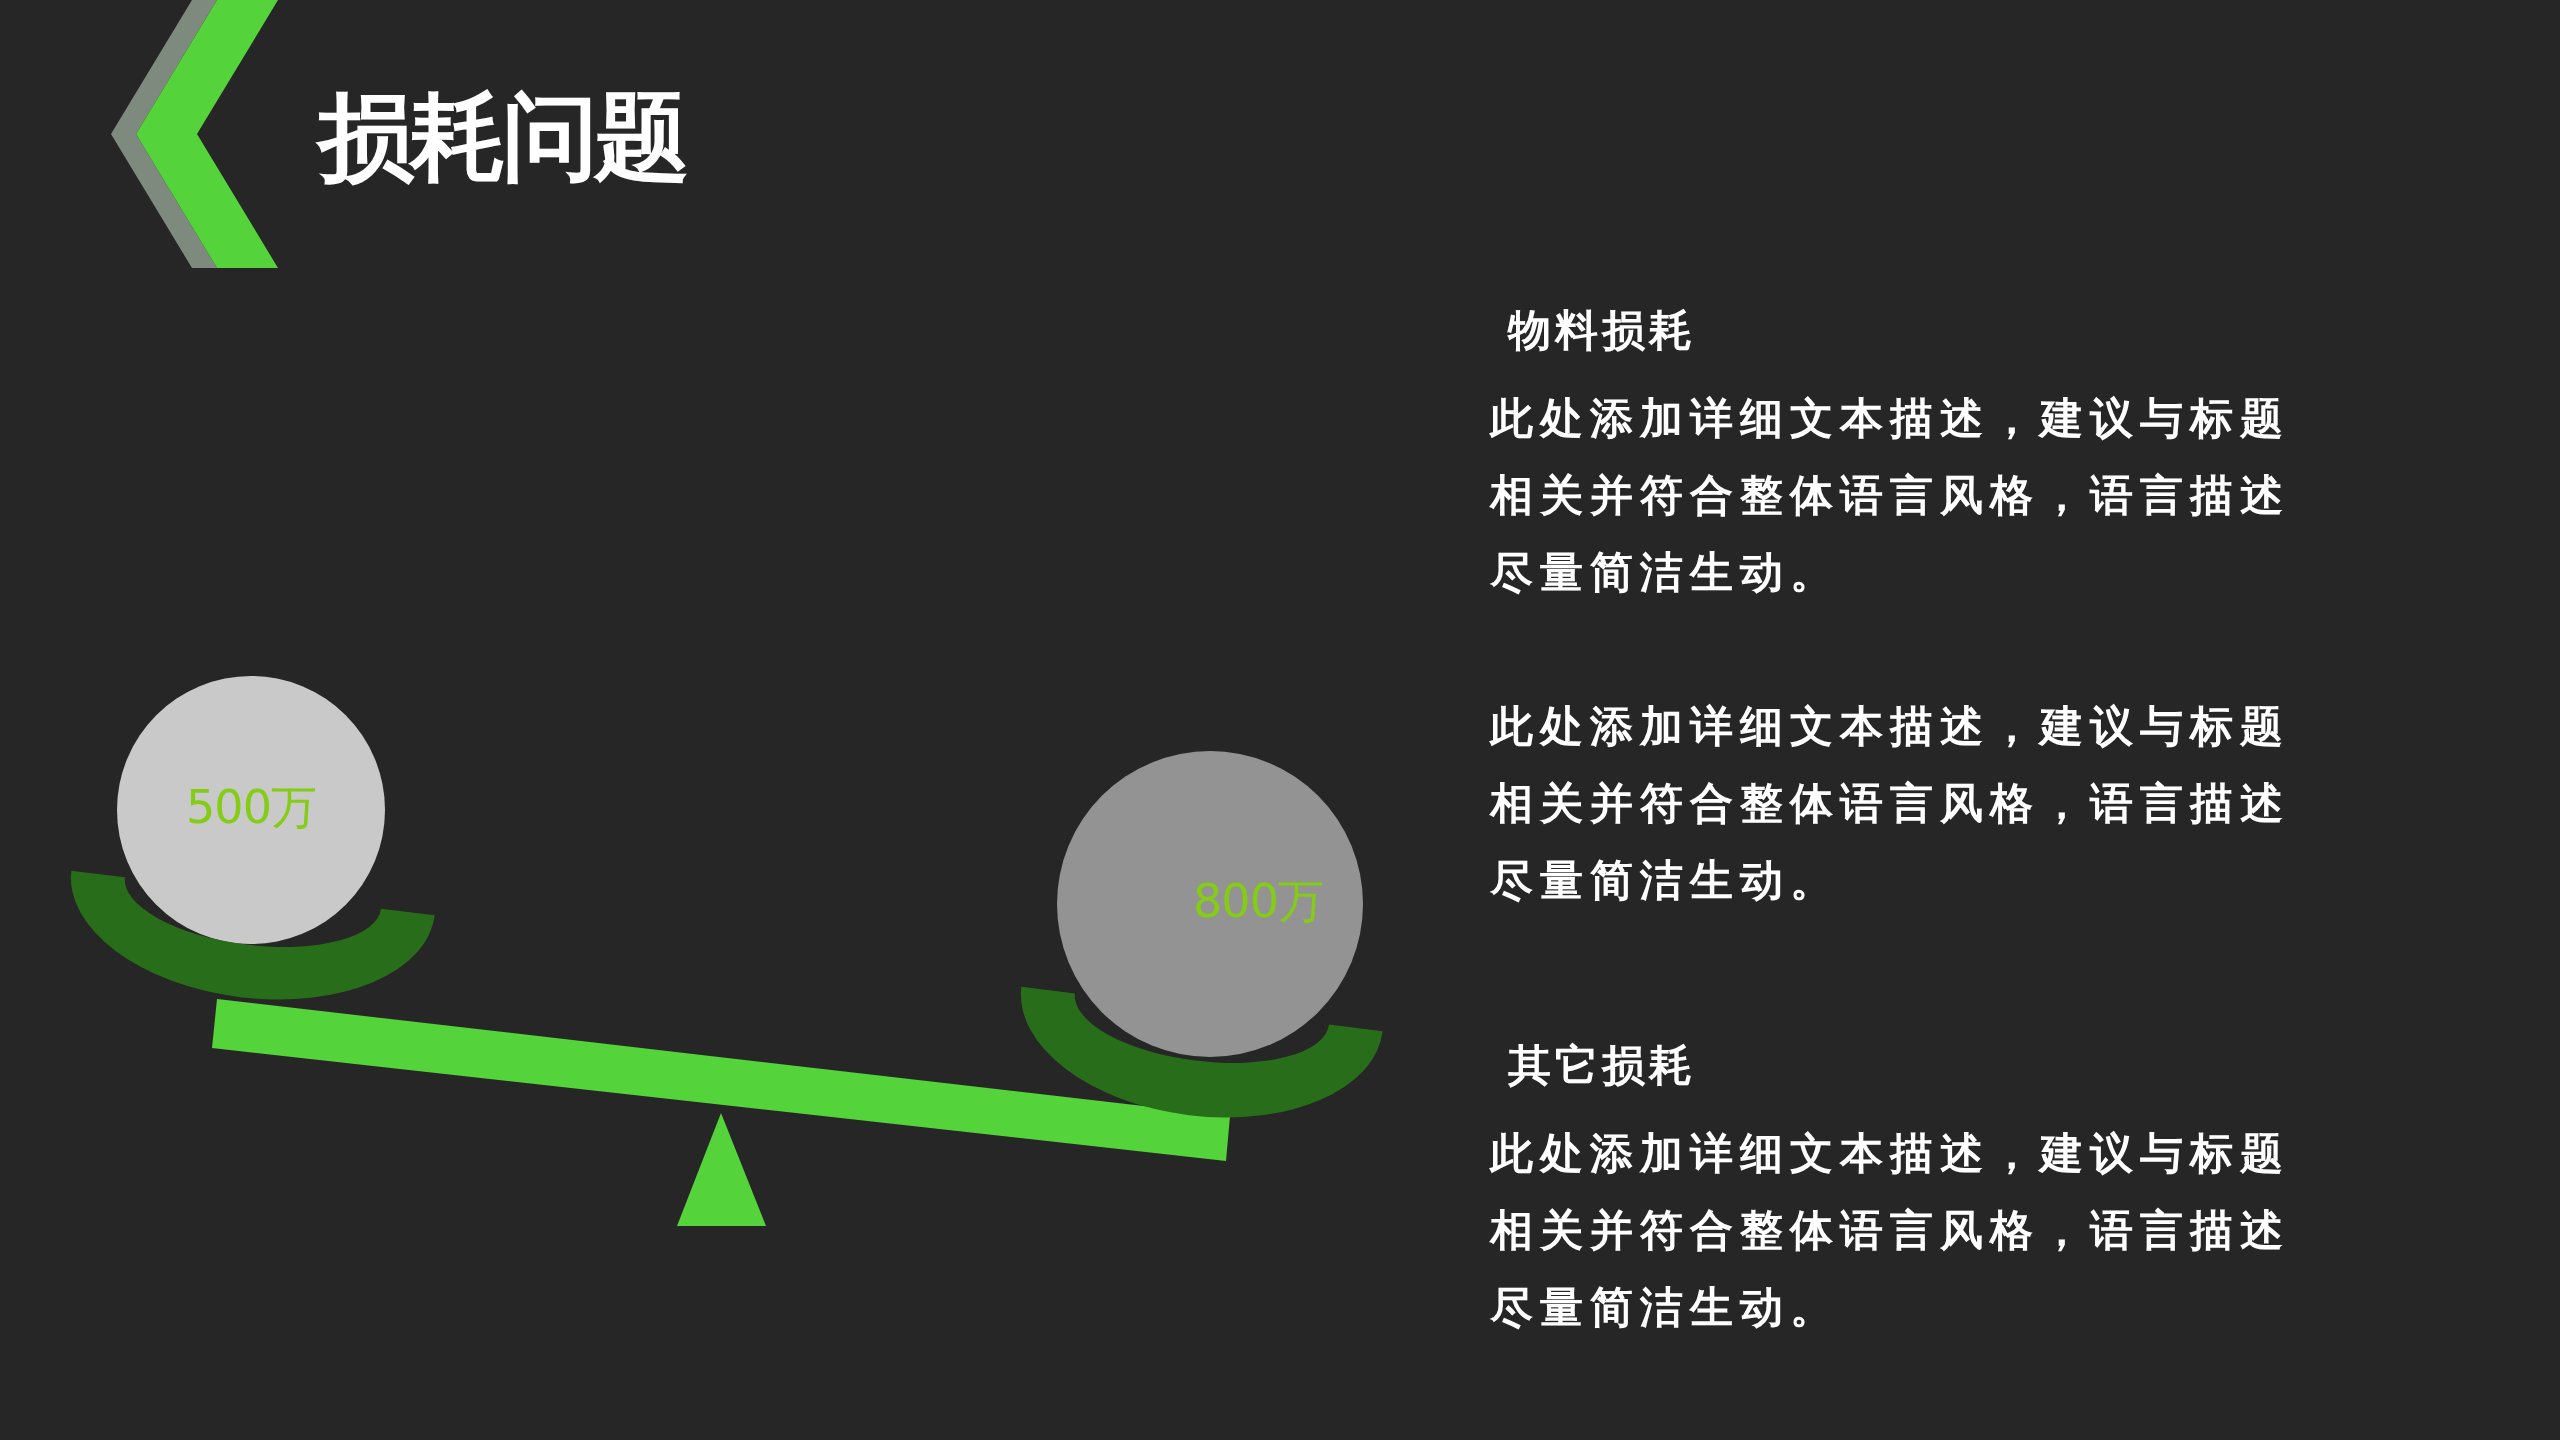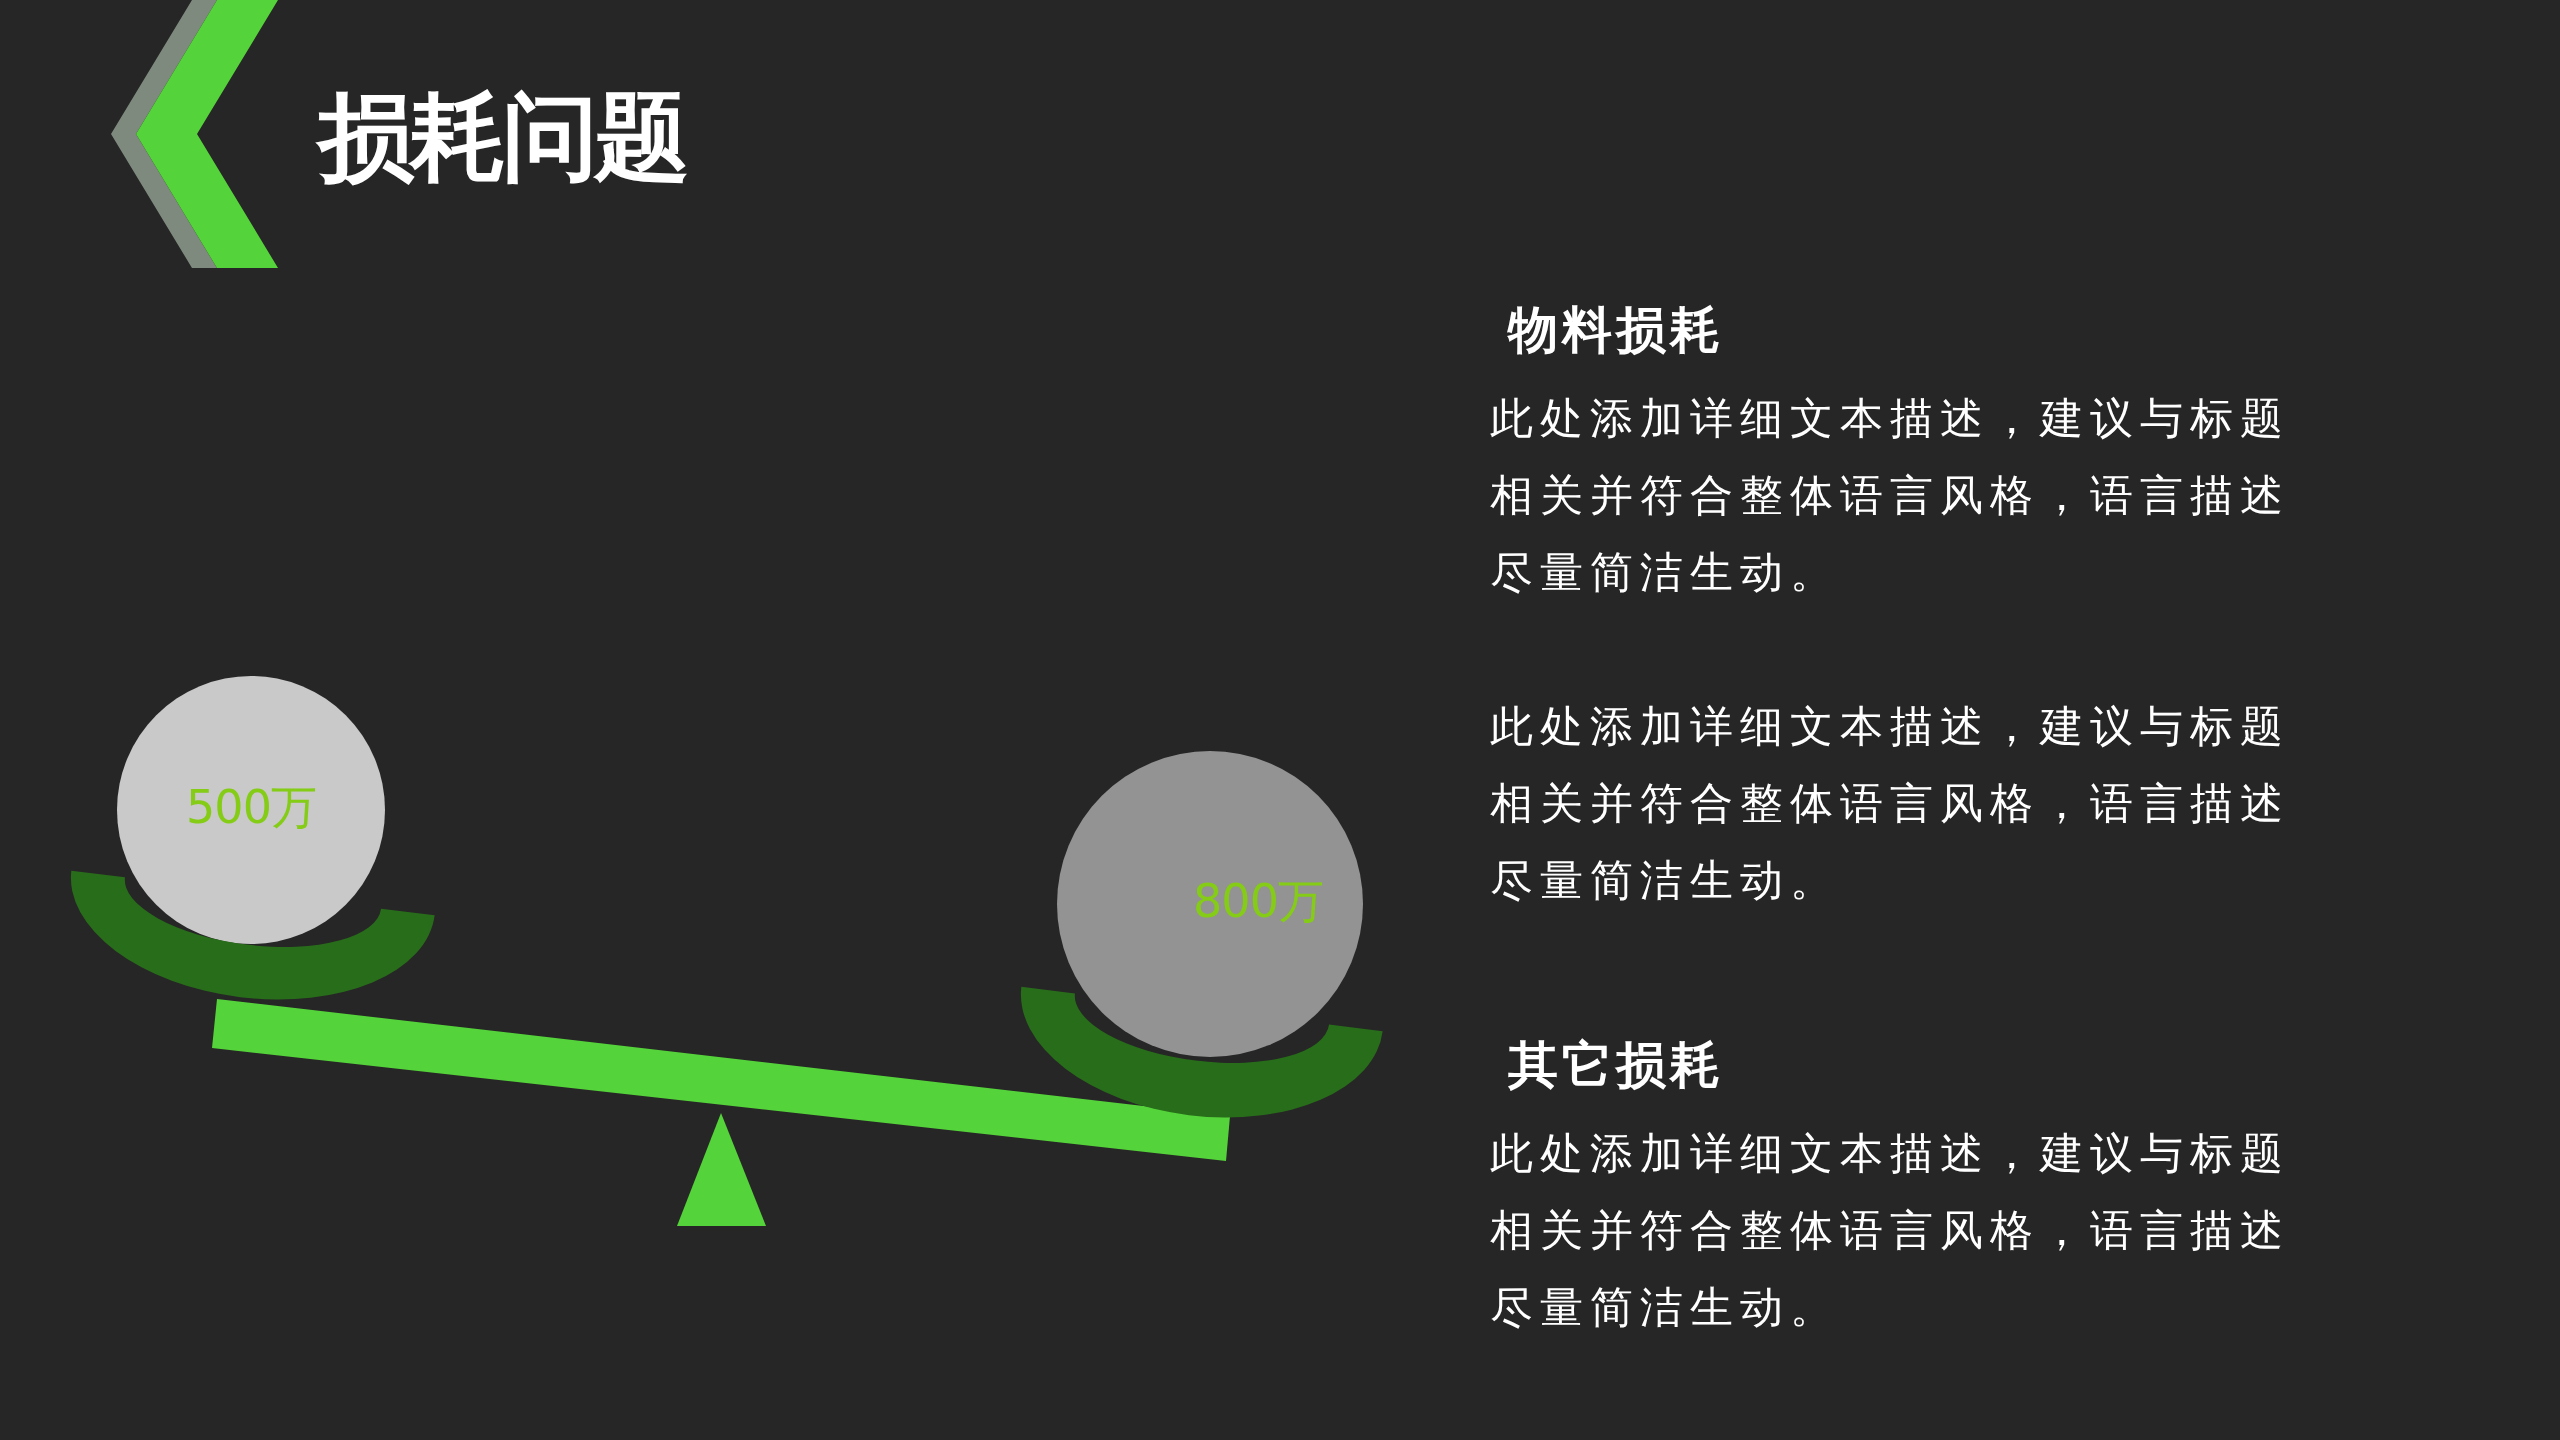--- a/index.html
+++ b/index.html
@@ -17,29 +17,29 @@
     letter-spacing: -4px; line-height: 130px; white-space: nowrap;
   }
   .weight-label {
     position: absolute; transform: translate(-50%, -50%);
     font-size: 46px; font-weight: normal; color: #84cc16;
     white-space: nowrap; letter-spacing: -1px;
   }
   .section { position: absolute; left: 1490px; width: 900px; }
   .section-title {
     margin: 0 0 0 18px;
-    font-size: 50px; font-weight: bold; color: #ffffff;
+    font-size: 43px; font-weight: bold; color: #ffffff;
     letter-spacing: 4px; line-height: 60px; white-space: nowrap;
   }
   .section-body {
     margin: 20px 0 0 0;
     font-size: 43px; color: #ffffff;
     letter-spacing: 7px; line-height: 77px;
   }
-  .section-body div { white-space: nowrap; }
+  .section-body div { white-space: nowrap; font-weight: bold; }
 </style>
 </head>
 <body>
 
 <div class="stage">
 
   <svg width="2560" height="1440" viewBox="0 0 2560 1440">
 
     <g>
       <polygon points="192,0 217,0 136,134 217,268 192,268 111,134" fill="#7f8a7f"></polygon>

